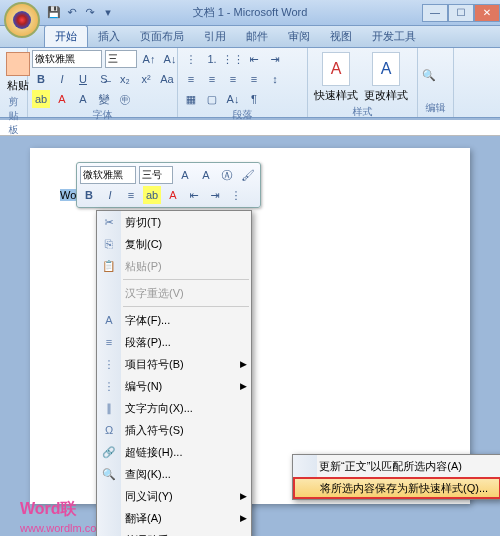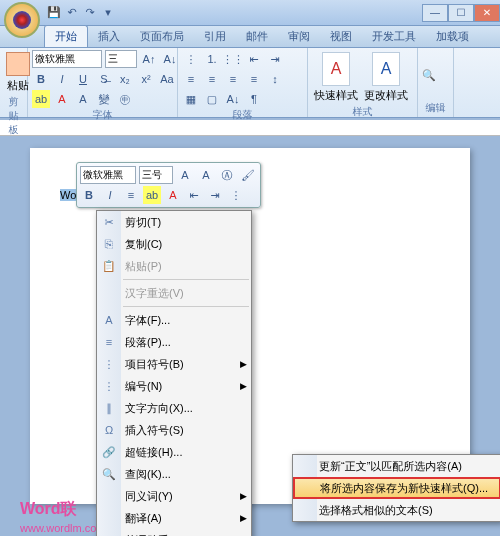--- a/index.html
+++ b/index.html
@@ -52,37 +52,37 @@
 
 <div class="office-btn"></div>
 
 <div class="titlebar">
   <div class="qat">
     <span>💾</span>
     <span>↶</span>
     <span>↷</span>
     <span>▾</span>
   </div>
+  <div class="title">文档 1 - Microsoft Word</div>
   <div class="winbtns">
     <span>—</span>
     <span>☐</span>
     <span class="close">✕</span>
   </div>
 </div>
 
 <div class="tabs">
   <div class="tab active">开始</div>
   <div class="tab">插入</div>
   <div class="tab">页面布局</div>
   <div class="tab">引用</div>
   <div class="tab">邮件</div>
   <div class="tab">审阅</div>
   <div class="tab">视图</div>
   <div class="tab">开发工具</div>
-  <div class="tab">加载项</div>
 </div>
 
 <div class="ribbon">
   <div class="rgroup" style="width:28px">
     <div class="rbody">
         <div class="big-btn">
           <div class="bicon"></div>
           <span>粘贴</span>
         </div>
       </div>
@@ -277,20 +277,17 @@
 
 <div class="submenu">
   <div class="ctx-strip"></div>
   <div id="sub-items">
       <div class="ctx-item">
         <span>更新“正文”以匹配所选内容(A)</span>
       </div>
       <div class="ctx-item hl">
         <span>将所选内容保存为新快速样式(Q)...</span>
       </div>
-      <div class="ctx-item">
-        <span>选择格式相似的文本(S)</span>
-      </div>
     </div>
 </div>
 
 <div class="wm">Word联</div>
 <div class="wm2">www.wordlm.com</div>
 
 </body></html>

